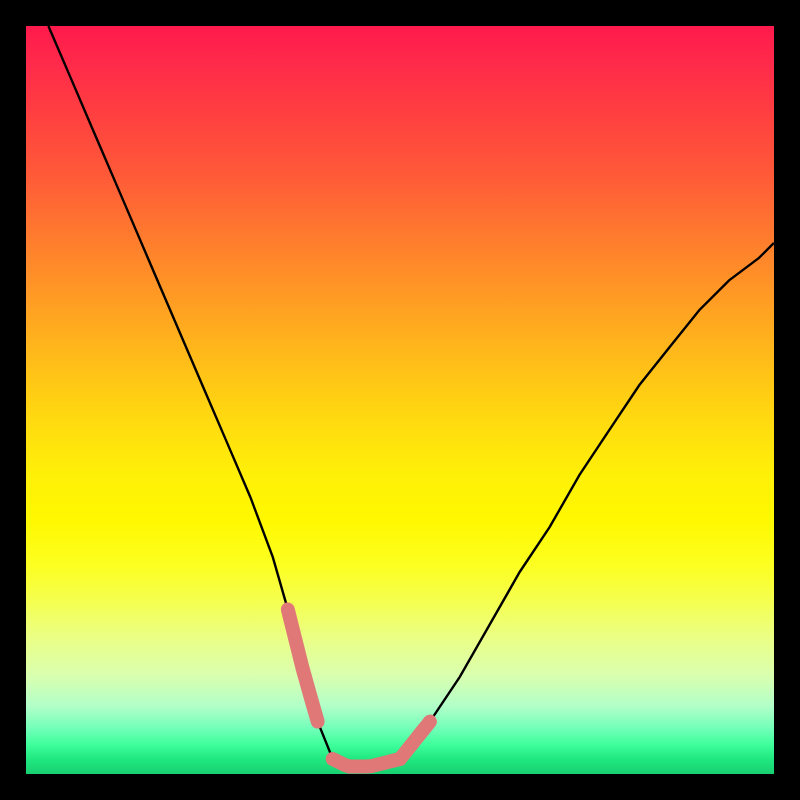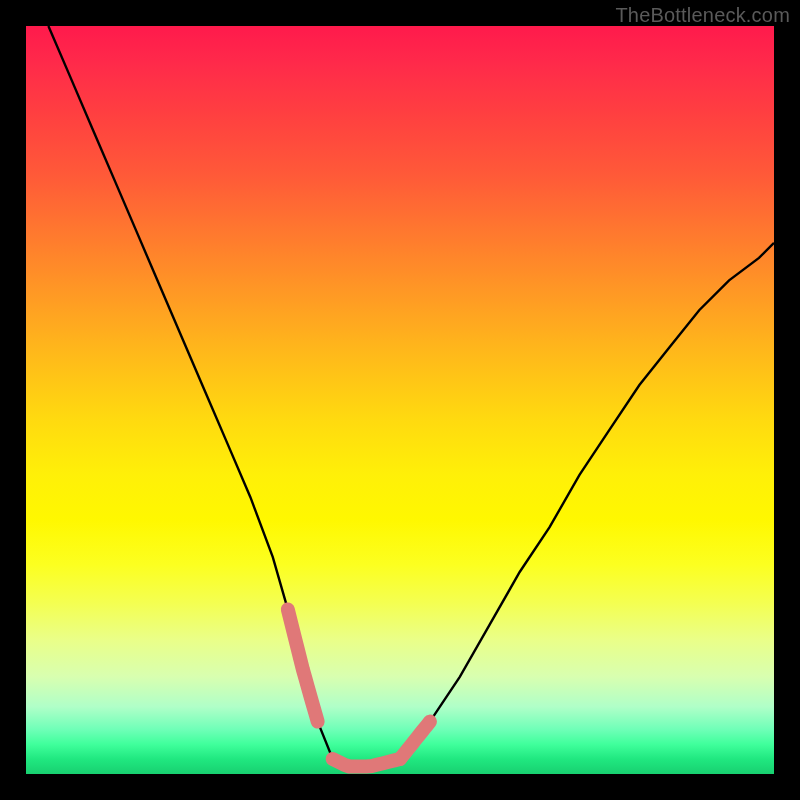--- a/index.html
+++ b/index.html
@@ -69,21 +69,20 @@
     width: 100%;
     height: 100%;
     z-index: 5;
   }
 </style>
 </head>
 <body>
 
 <div class="frame">
 
-  <div class="watermark">TheBottleneck.com</div>
 
   <div class="plot-area">
     <div class="gradient-bg"></div>
 
     <svg class="curves" viewBox="0 0 748 748" preserveAspectRatio="none">
       <g>
         <path id="curve-path" d="M22.4 0.0 L44.9 52.4 L67.3 104.7 L89.8 157.1 L112.2 209.4 L134.6 261.8 L157.1 314.2 L179.5 366.5 L202.0 418.9 L224.4 471.2 L246.8 531.1 L261.8 583.4 L276.8 643.3 L291.7 695.6 L306.7 733.0 L321.6 740.5 L344.1 740.5 L374.0 733.0 L403.9 695.6 L433.8 650.8 L463.8 598.4 L493.7 546.0 L523.6 501.2 L553.5 448.8 L583.4 403.9 L613.4 359.0 L643.3 321.6 L673.2 284.2 L703.1 254.3 L733.0 231.9 L748.0 216.9" fill="none" stroke="#000000" stroke-width="2.4"></path>
       </g>
       <g id="highlight-group">
           <path d="M261.8 583.4 L264.3 593.4 L266.8 603.4 L269.3 613.4 L271.8 623.3 L274.3 633.3 L276.8 643.3 L279.3 652.0 L281.7 660.7 L284.2 669.5 L286.7 678.2 L289.2 686.9 L291.7 695.6" fill="none" stroke="#e07878" stroke-width="14" stroke-linecap="round" stroke-linejoin="round"></path>

